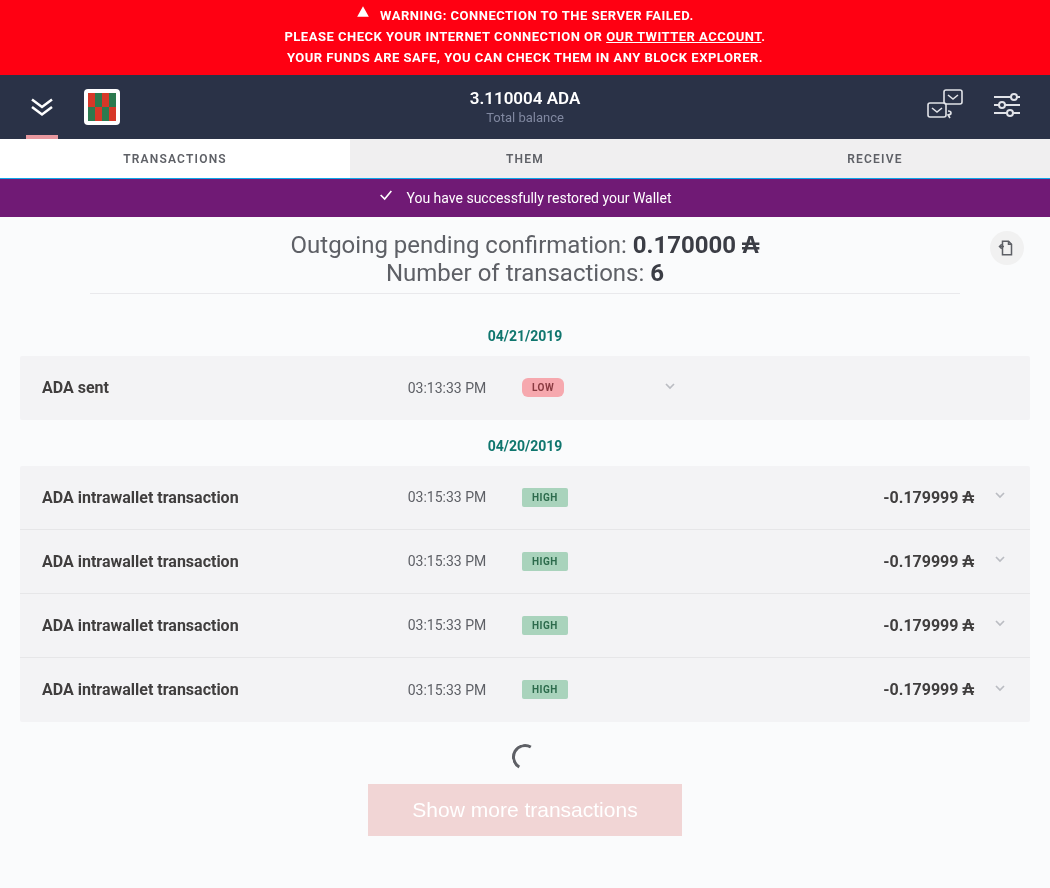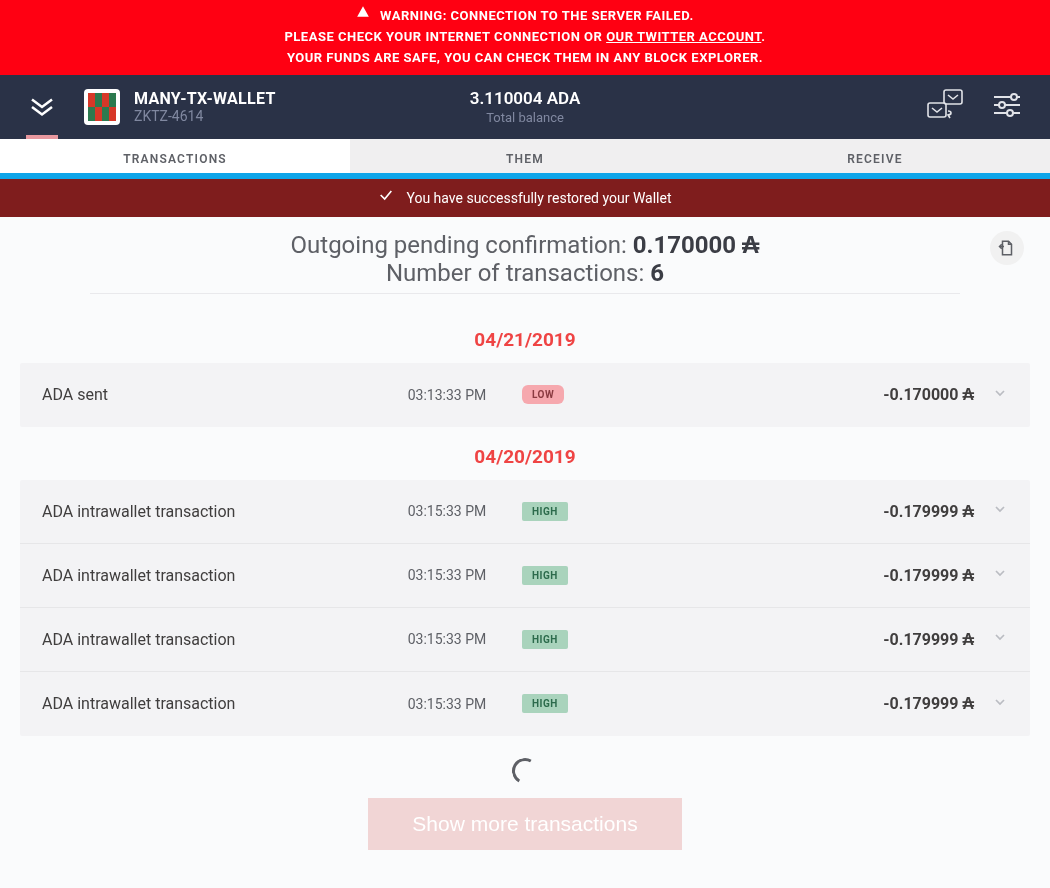--- a/index.html
+++ b/index.html
@@ -117,40 +117,40 @@
       padding-right: 28px;
     }
     .header-icon {
       color: #e1e3e8;
     }
 
     
     .tabs {
       display: flex;
       height: 40px;
-      border-bottom: 6px solid #0ea5e9;
+      border-bottom: 1px solid #0ea5e9;
       background: #f0eff0;
     }
     .tab {
       flex: 1;
       text-align: center;
       line-height: 40px;
       font-size: 12px;
       font-weight: 600;
       letter-spacing: 1.2px;
       color: #5e6066;
       cursor: pointer;
     }
     .tab.active {
       background: #fff;
     }
 
     
     .notification {
-      background: #7f1d1d;
+      background: #701a75;
       color: #fff;
       text-align: center;
       font-size: 14px;
       height: 38px;
       line-height: 38px;
       display: flex;
       align-items: center;
       justify-content: center;
       gap: 12px;
     }
@@ -185,41 +185,41 @@
     .divider {
       height: 1px;
       background: #e9e9ec;
       margin: 6px 90px 0;
     }
 
     
     .tx-area { padding: 0 20px 20px; }
     .date-header {
       text-align: center;
-      font-size: 19px;
-      font-weight: 700;
-      color: #ef4444;
+      font-size: 14px;
+      font-weight: 700;
+      color: #0f766e;
       padding: 18px 0 12px;
     }
     .tx-rows {
       background: #f3f3f5;
       border-radius: 2px;
     }
     .tx-row {
       display: flex;
       align-items: center;
       padding: 0 22px;
       height: 64px;
       border-bottom: 1px solid #e6e6e8;
     }
     .tx-row:last-child { border-bottom: none; }
     .tx-title {
       width: 330px;
       font-size: 16px;
-      font-weight: 400;
+      font-weight: 700;
       color: #403e3e;
     }
     .tx-time {
       width: 150px;
       font-size: 14px;
       color: #5e6066;
       text-align: center;
     }
     .tx-badge-col {
       width: 140px;
@@ -295,24 +295,20 @@
   <div class="logo-area">
     <svg width="30" height="30" viewBox="0 0 24 24" fill="none" stroke="#fff" stroke-width="2">
       <path d="M4 6 L12 12 L20 6"></path>
       <path d="M4 12 L12 18 L20 12"></path>
     </svg>
     <div class="logo-underline"></div>
   </div>
   <div class="wallet-identity">
     <div class="identicon">
       <div class="identicon-inner"></div>
-    </div>
-    <div class="wallet-name-col">
-      <div class="wallet-name">MANY-TX-WALLET</div>
-      <div class="wallet-hash">ZKTZ-4614</div>
     </div>
   </div>
   <div class="balance-col">
     <div class="balance-amount">3.110004 ADA</div>
     <div class="balance-label">Total balance</div>
   </div>
   <div class="header-right">
     <span class="header-icon">
       <svg width="38" height="32" viewBox="0 0 38 32" fill="none" stroke="#e1e3e8" stroke-width="1.6">
         <rect x="18" y="1" width="18" height="14" rx="2"></rect>
@@ -371,21 +367,20 @@
 <div class="tx-area">
   <div id="tx-groups">
       <div class="date-header">04/21/2019</div>
       <div class="tx-rows">
         <div class="tx-row">
           <div class="tx-title">ADA sent</div>
           <div class="tx-time">03:13:33 PM</div>
           <div class="tx-badge-col">
             <span class="badge LOW">LOW</span>
           </div>
-          <div class="tx-amount"><span>-0.170000</span> <span class="currency-sym">₳</span></div>
           <span class="tx-chevron"><svg width="16" height="16" viewBox="0 0 24 24" fill="none" stroke="currentColor" stroke-width="2.5">
               <path d="M6 9 L12 15 L18 9"></path>
             </svg></span>
         </div>
       </div>
       <div class="date-header">04/20/2019</div>
       <div class="tx-rows">
         <div class="tx-row">
           <div class="tx-title">ADA intrawallet transaction</div>
           <div class="tx-time">03:15:33 PM</div>

